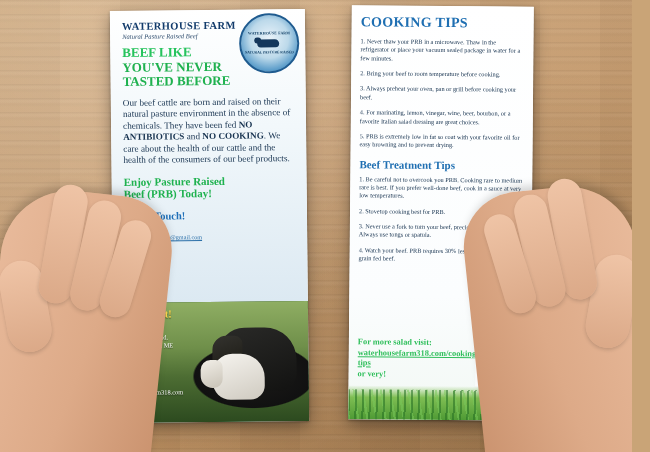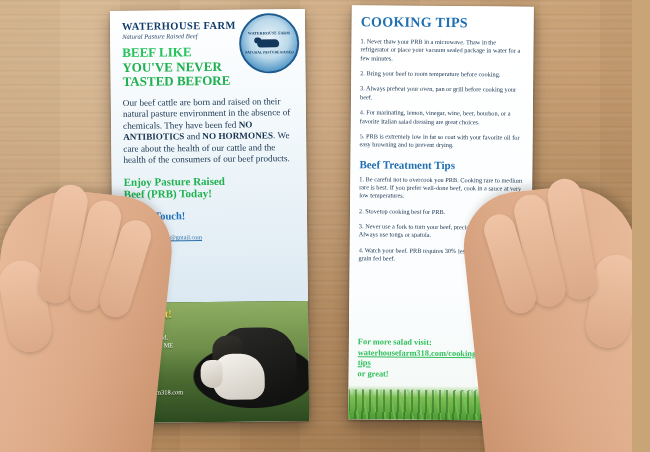--- a/index.html
+++ b/index.html
@@ -188,21 +188,21 @@
       </div>
       <div class="farm-name">WATERHOUSE FARM</div>
       <div class="farm-sub">Natural Pasture Raised Beef</div>
 
       <div class="headline">
         <div>BEEF LIKE</div>
         <div class="l2">YOU'VE NEVER</div>
         <div class="l2">TASTED BEFORE</div>
       </div>
 
-      <div class="body-copy"><span>Our beef cattle are born and raised on their natural pasture environment in the absence of chemicals. They have been fed </span><b>NO ANTIBIOTICS</b><span> and </span><b>NO HORMONES</b><span>.  We care about the health of our cattle and the health of the consumers of our beef products.</span></div>
+      <div class="body-copy"><span>Our beef cattle are born and raised on their natural pasture environment in the absence of chemicals. They have been fed </span><b>NO ANTIBIOTICS</b><span> and </span><b>NO COOKING</b><span>.  We care about the health of our cattle and the health of the consumers of our beef products.</span></div>
 
       <div class="cta">
         <div>Enjoy Pasture Raised</div>
         <div>Beef (PRB) Today!</div>
       </div>
 
       <div class="get-in-touch">Get in Touch!</div>
       <div class="email-label">Email:</div>
       <div class="email-val">waterhousefarm11@gmail.com</div>
     </div>
@@ -240,21 +240,21 @@
 
       <div class="treat-title">Beef Treatment Tips</div>
       <div class="tip">1. Be careful not to overcook you PRB. Cooking rare to medium rare is best. If you prefer well-done beef, cook in a sauce at very low temperatures.</div>
       <div class="tip">2. Stovetop cooking best for PRB.</div>
       <div class="tip">3. Never use a fork to turn your beef, precious juices will be lost. Always use tongs or spatula.</div>
       <div class="tip">4. Watch your beef. PRB requires 30% less cooking time than grain fed beef.</div>
 
       <div class="more-tips">
         <div>For more salad visit:</div>
         <div class="url">waterhousefarm318.com/cooking-tips</div>
-        <div>or great!</div>
+        <div>or very!</div>
       </div>
 
       <div class="qr-wrap">
         <div class="scan-label">Scan Me!</div>
         <div class="qr">
           <div class="qr-grid" id="qrGrid">
               <i class="on"></i>
               <i class="on"></i>
               <i class="on"></i>
               <i class="on"></i>

